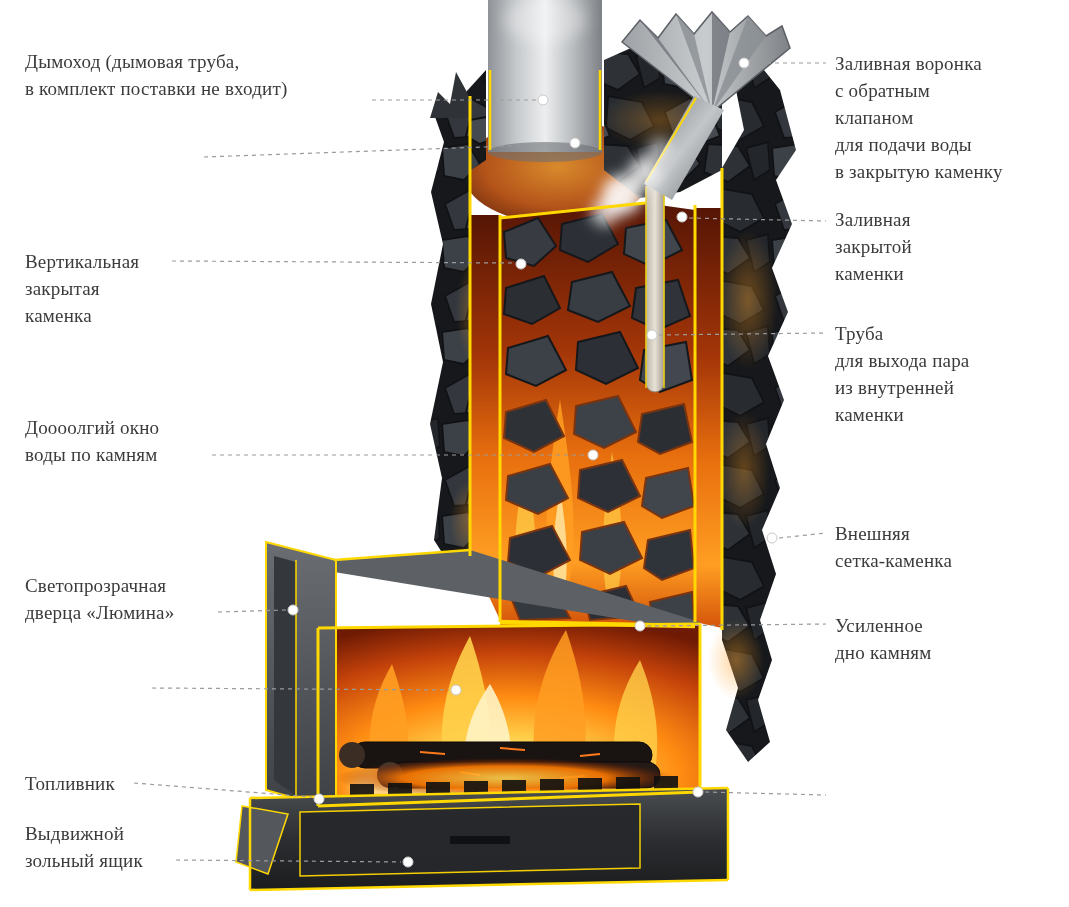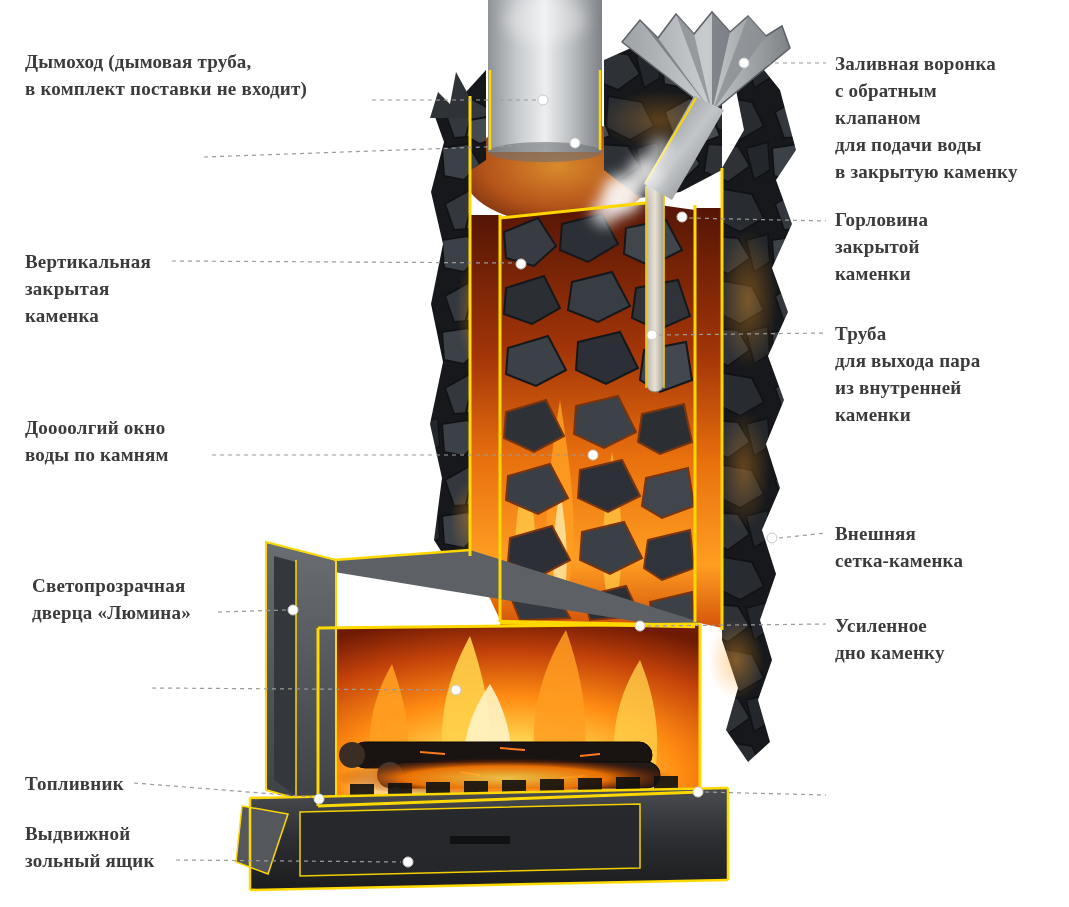--- a/index.html
+++ b/index.html
@@ -2,21 +2,20 @@
 <html><head>
 <meta charset="utf-8">
 <style>
   html,body{margin:0;padding:0;background:#ffffff;}
   .stage{
     position:relative;
     width:1048px;height:907px;
     background:#ffffff;
     font-family:"Liberation Serif", serif;
     overflow:hidden;
-    font-weight:bold;
   }
   .stage svg{position:absolute;left:0;top:0;}
   .label{
     position:absolute;
     color:#3b3b3b;
     font-size:19px;
     line-height:27px;
     letter-spacing:.2px;
     white-space:nowrap;
   }
@@ -300,52 +299,52 @@
 </div>
 <div class="label" style="left:25px;top:248px">
   <span>Вертикальная</span>
   <span>закрытая</span>
   <span>каменка</span>
 </div>
 <div class="label" style="left:25px;top:414px">
   <span>Доооолгий окно</span>
   <span>воды по камням</span>
 </div>
-<div class="label" style="left:32px;top:572px">
+<div class="label" style="left:25px;top:572px">
   <span>Светопрозрачная</span>
   <span>дверца «Люмина»</span>
 </div>
 <div class="label" style="left:25px;top:770px">
   <span>Топливник</span>
 </div>
 <div class="label" style="left:25px;top:820px">
   <span>Выдвижной</span>
   <span>зольный ящик</span>
 </div>
 
 <div class="label" style="left:835px;top:50px">
   <span>Заливная воронка</span>
   <span>с обратным</span>
   <span>клапаном</span>
   <span>для подачи воды</span>
   <span>в закрытую каменку</span>
 </div>
 <div class="label" style="left:835px;top:206px">
-  <span>Горловина</span>
+  <span>Заливная</span>
   <span>закрытой</span>
   <span>каменки</span>
 </div>
 <div class="label" style="left:835px;top:320px">
   <span>Труба</span>
   <span>для выхода пара</span>
   <span>из внутренней</span>
   <span>каменки</span>
 </div>
 <div class="label" style="left:835px;top:520px">
   <span>Внешняя</span>
   <span>сетка-каменка</span>
 </div>
 <div class="label" style="left:835px;top:612px">
   <span>Усиленное</span>
-  <span>дно каменку</span>
+  <span>дно камням</span>
 </div>
 
 </div>
 
 </body></html>

